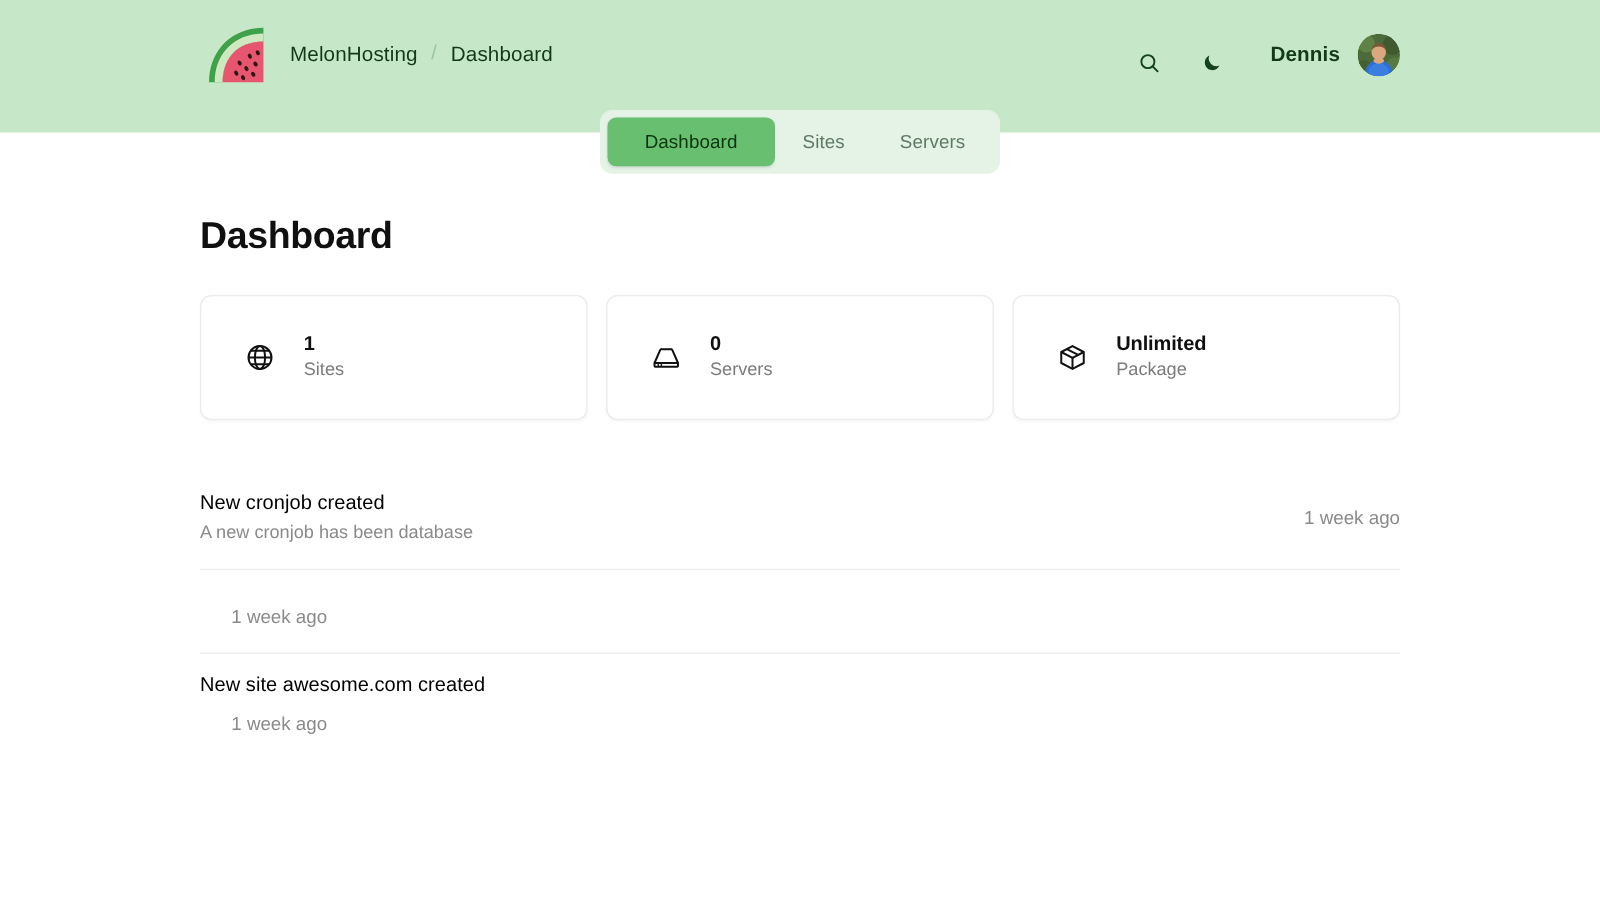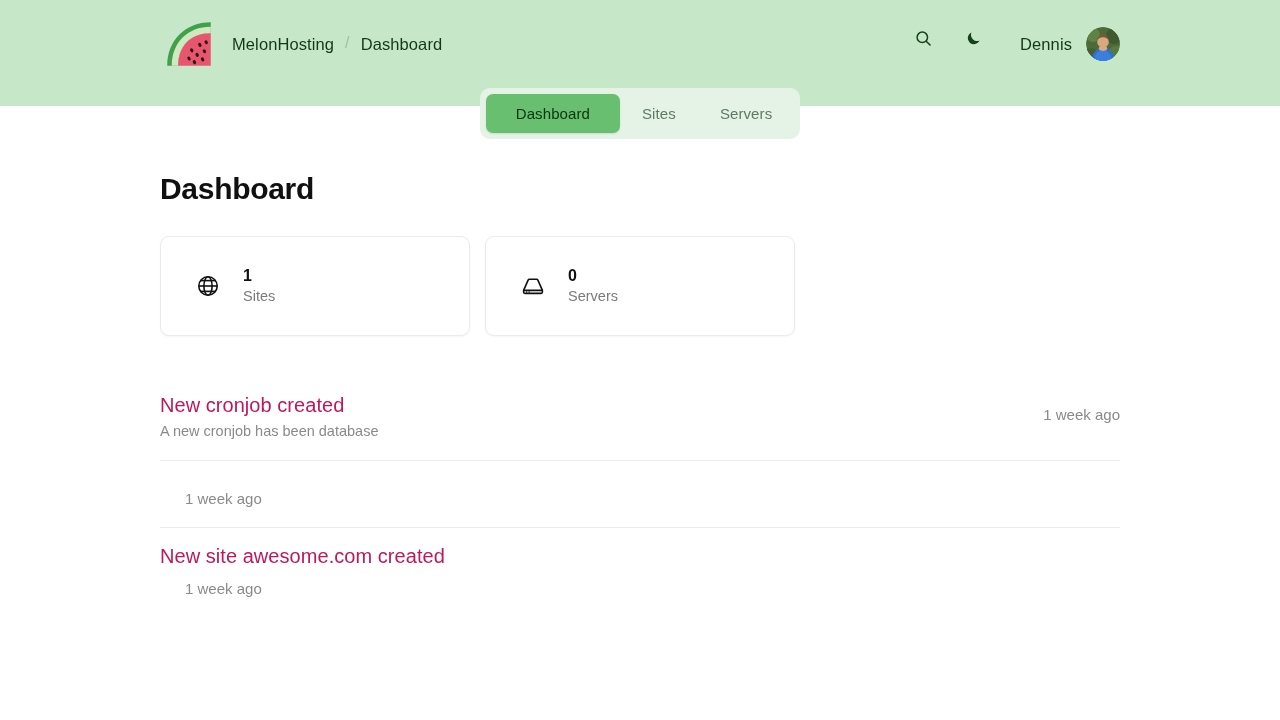--- a/index.html
+++ b/index.html
@@ -57,22 +57,23 @@
   .breadcrumb .crumb-link { color: #123a16; }
   .breadcrumb .crumb-sep {
     color: #9bc49f;
     font-size: 16px;
     transform: translateY(-1px);
   }
   .breadcrumb .crumb-current { color: #123a16; }
 
   .header-actions {
     display: flex;
-    align-items: flex-start;
+    align-items: flex-end;
     gap: 28px;
+    font-weight: bold;
   }
 
   .icon-btn {
     width: 22px;
     height: 22px;
     display: flex;
     align-items: center;
     justify-content: center;
     color: #14421a;
   }
@@ -201,22 +202,22 @@
     display: flex;
     align-items: flex-start;
     justify-content: space-between;
     padding: 17px 0 20px;
     border-bottom: 1px solid #ececec;
   }
   .activity-row:last-child { border-bottom: none; flex-direction: column; }
 
   .activity-main { display: flex; flex-direction: column; gap: 6px; }
   .activity-title {
-    font-size: 20px;
-    color: #be185d;
+    font-size: 16px;
+    color: #000000;
     line-height: 1.15;
     letter-spacing: .05px;
   }
   .activity-desc {
     font-size: 14.5px;
     color: #8a8a8a;
     line-height: 1.15;
   }
   .activity-time {
     font-size: 15px;
@@ -340,20 +341,34 @@
           <circle cx="5.6" cy="18" r=".75" fill="currentColor" stroke="none"></circle>
           <circle cx="8.1" cy="18" r=".75" fill="currentColor" stroke="none"></circle>
         </svg>
       </span>
       <div class="stat-text">
         <span class="stat-value">0</span>
         <span class="stat-label">Servers</span>
       </div>
     </div>
 
+    <div class="stat-card">
+      <span class="stat-icon">
+        <svg viewBox="0 0 24 24" width="24" height="24" fill="none" stroke="currentColor" stroke-width="1.6" stroke-linejoin="round">
+          <path d="M12 2.9 21 7.6v8.8L12 21.1 3 16.4V7.6z"></path>
+          <path d="M3 7.6 12 12.3l9-4.7"></path>
+          <path d="M12 12.3v8.8"></path>
+          <path d="M7.5 5.25 16.5 9.95"></path>
+        </svg>
+      </span>
+      <div class="stat-text">
+        <span class="stat-value">Unlimited</span>
+        <span class="stat-label">Package</span>
+      </div>
+    </div>
   </div>
 
   <div class="activity">
 
     <div class="activity-row">
       <div class="activity-main">
         <span class="activity-title">New cronjob created</span>
         <span class="activity-desc">A new cronjob has been database</span>
       </div>
       <span class="activity-time">1 week ago</span>

